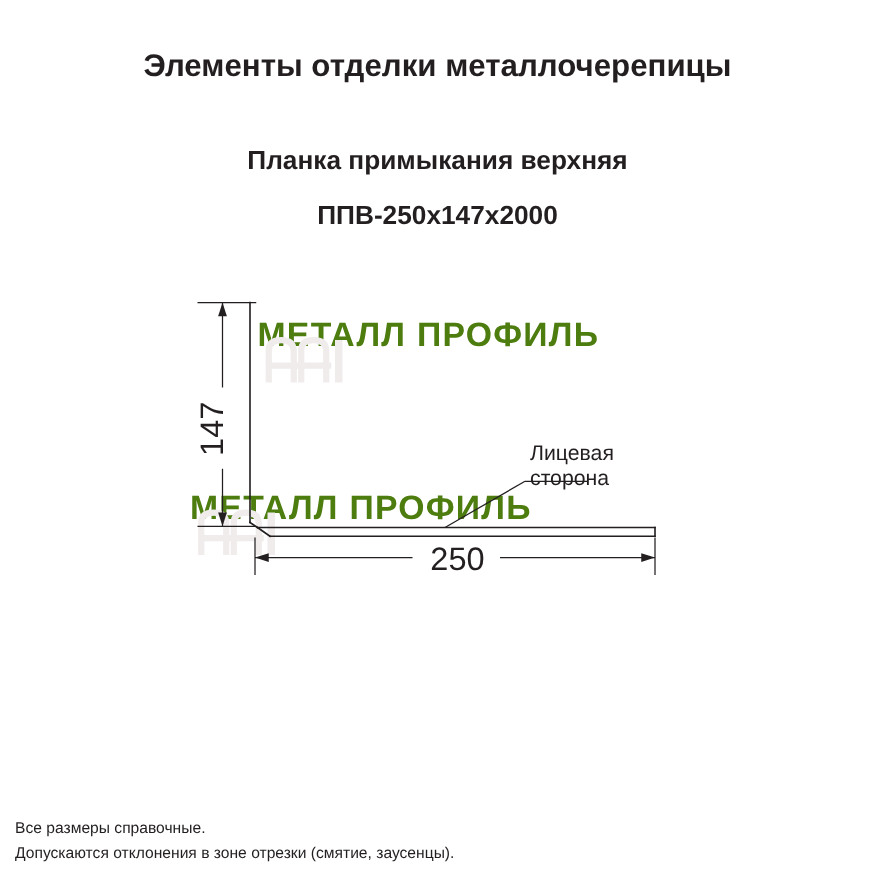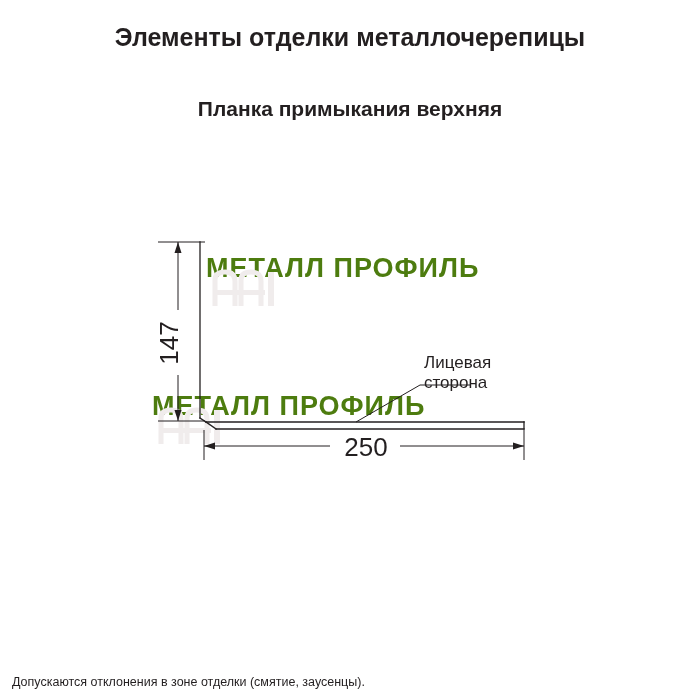--- a/index.html
+++ b/index.html
@@ -26,21 +26,21 @@
     position: absolute;
     top: 22px;
     left: 0;
     width: 700px;
     text-align: center;
   }
   .main-title {
     font-size: 25px;
     font-weight: bold;
     letter-spacing: 0px;
-    margin: 0;
+    margin: 16px;
     line-height: 1.2;
   }
   .sub-title {
     font-size: 21px;
     font-weight: bold;
     margin: 12px;
     padding-top: 32px;
     line-height: 1.25;
   }
   .sub-title2 {
@@ -96,20 +96,21 @@
   .footer div { white-space: nowrap; }
 </style>
 </head>
 <body>
 
 <div class="page">
 
   <div class="title-block">
     <h1 class="main-title">Элементы отделки металлочерепицы</h1>
     <h2 class="sub-title">Планка примыкания верхняя</h2>
+    <h2 class="sub-title2">ППВ-250х147х2000</h2>
   </div>
 
   <div class="watermark wm1">МЕТАЛЛ ПРОФИЛЬ</div>
   <div class="watermark wm2">МЕТАЛЛ ПРОФИЛЬ</div>
 
   <div class="wm-logo" style="left:211px; top:268px;">
     <svg width="66" height="42" viewBox="0 0 66 42" fill="none" aria-hidden="true">
       <path d="M4 38 L4 12 Q4 4 14 4 Q24 4 24 13 L24 38" stroke="#f0ecec" stroke-width="5" fill="none"></path>
       <path d="M30 38 L30 12 Q30 4 40 4 Q50 4 50 13 L50 38" stroke="#f0ecec" stroke-width="5" fill="none"></path>
       <rect x="2" y="22" width="52" height="5" fill="#f0ecec"></rect>
@@ -170,16 +171,17 @@
       <g stroke="#231f20" stroke-width="1" fill="none">
         <line x1="356" y1="252" x2="420" y2="215"></line>
         <line x1="420" y1="215" x2="470" y2="215"></line>
       </g>
       <text x="424" y="198" font-family="Liberation Sans, sans-serif" font-size="17" fill="#231f20">Лицевая</text>
       <text x="424" y="218" font-family="Liberation Sans, sans-serif" font-size="17" fill="#231f20">сторона</text>
     </svg>
   </div>
 
   <div class="footer">
-    <div>Допускаются отклонения в зоне отделки (смятие, заусенцы).</div>
+    <div>Все размеры справочные.</div>
+    <div>Допускаются отклонения в зоне отрезки (смятие, заусенцы).</div>
   </div>
 
 </div>
 
 </body></html>

